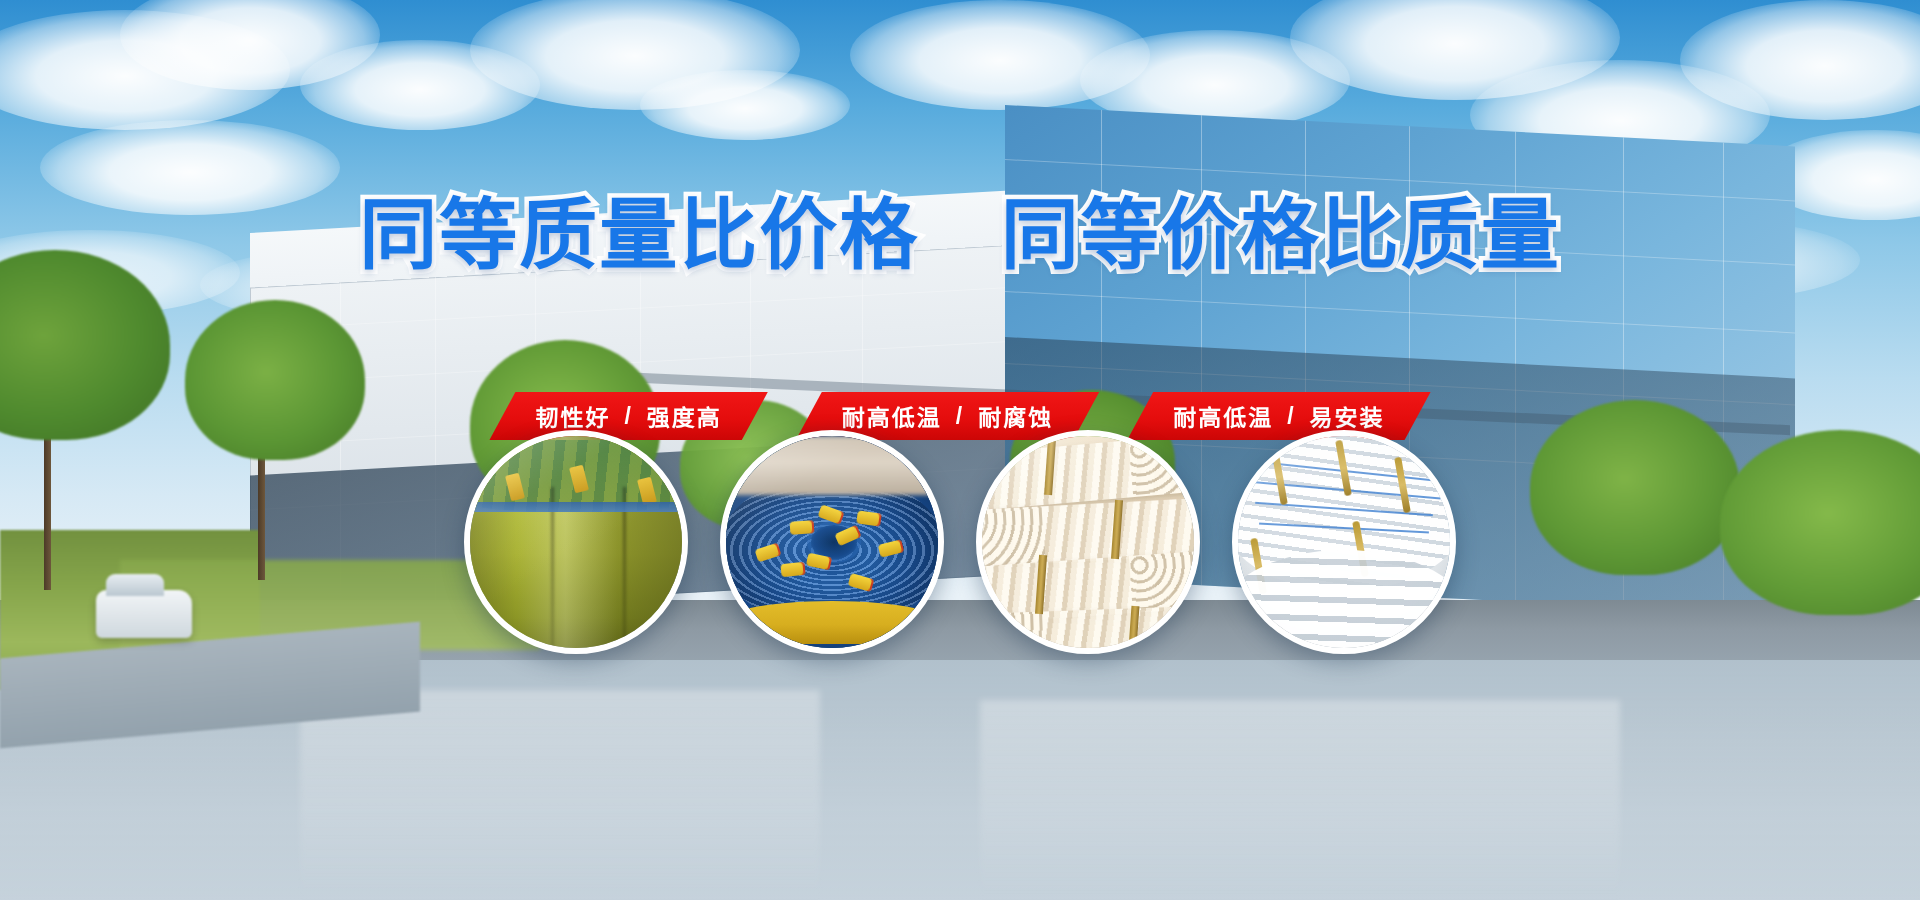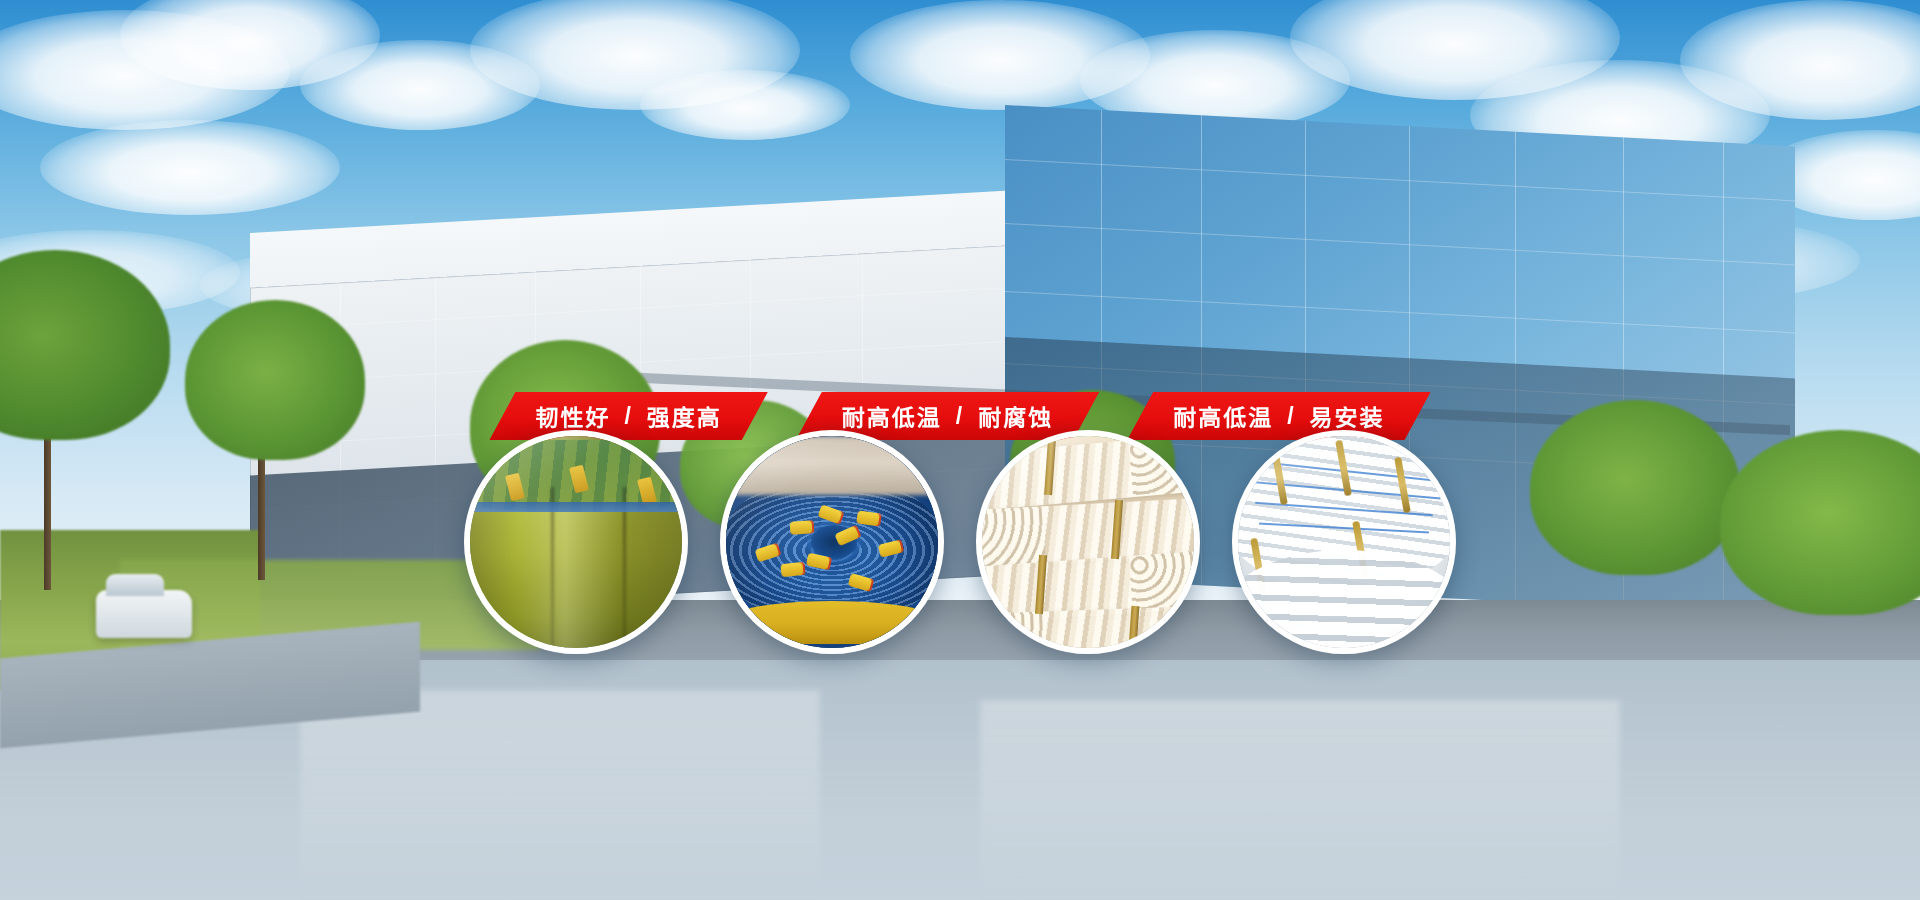--- a/index.html
+++ b/index.html
@@ -430,20 +430,25 @@
   <div class="trunk" style="left:258px; top:380px; height:200px;"></div>
   <div class="tree" style="left:185px; top:300px; width:180px; height:160px; background:radial-gradient(ellipse at 45% 45%, #7bb045 0%, #5b9634 55%, #447726 100%);"></div>
   <div class="trunk" style="left:552px; top:430px; height:180px;"></div>
   <div class="tree" style="left:470px; top:340px; width:190px; height:170px; background:radial-gradient(ellipse at 45% 45%, #86bb4c 0%, #639c37 55%, #4b7f29 100%);"></div>
   <div class="trunk" style="left:1080px; top:460px; height:150px;"></div>
   <div class="tree" style="left:1010px; top:390px; width:165px; height:145px; background:radial-gradient(ellipse at 45% 45%, #79ae44 0%, #5a9332 55%, #437524 100%);"></div>
   <div class="tree" style="left:1530px; top:400px; width:210px; height:175px; background:radial-gradient(ellipse at 45% 45%, #7fb347 0%, #5e9835 55%, #467a27 100%);"></div>
   <div class="tree" style="left:1720px; top:430px; width:240px; height:185px; background:radial-gradient(ellipse at 45% 45%, #84b94a 0%, #629c37 55%, #497e28 100%);"></div>
   <div class="tree" style="left:680px;  top:400px; width:150px; height:130px; background:radial-gradient(ellipse at 45% 45%, #8cc252 0%, #68a23a 55%, #4e8229 100%); opacity:.95;"></div>
 
+  <div class="headline">
+    <span>同等质量比价格</span>
+    <span class="gap"></span>
+    <span>同等价格比质量</span>
+  </div>
 
   <div class="tags">
 
     <div class="tag">
       <span>韧性好</span>
       <span class="slash">/</span>
       <span>强度高</span>
     </div>
 
     <div class="tag">

